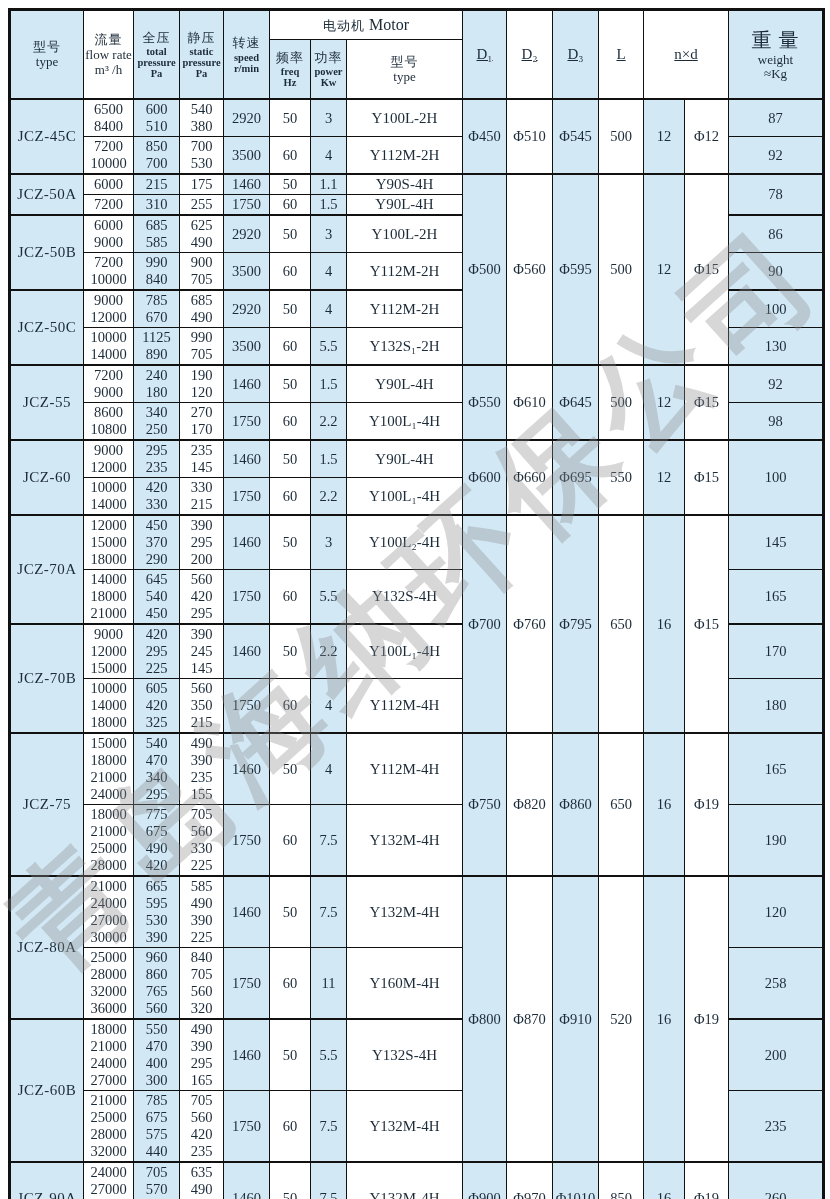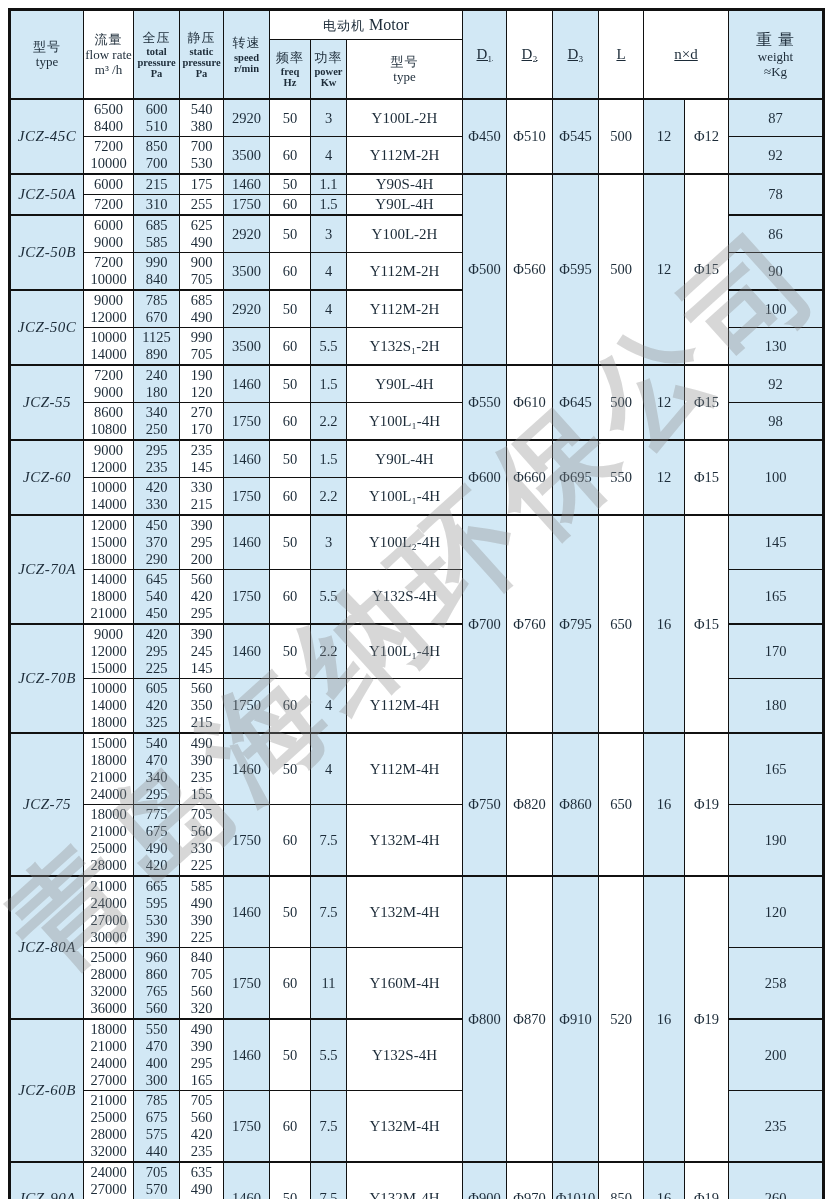--- a/index.html
+++ b/index.html
@@ -16,21 +16,21 @@
     padding:1px 1px;overflow:hidden;
   }
   th{font-weight:normal;}
   .b{background:#d2e8f5;}
   .w{background:#ffffff;}
   .zh{font-size:13px;letter-spacing:1px;line-height:1.25;}
   .en{font-size:13px;line-height:1.1;}
   .en-sm{font-size:10.5px;line-height:1.05;font-weight:bold;}
   .dhead{font-size:15px;text-decoration:underline;}
   .num{font-size:14.5px;line-height:17px;white-space:pre-line;}
-  .model{font-size:15px;letter-spacing:0.5px;font-style:italic;}
+  .model{font-size:15px;letter-spacing:0.5px;}
   .motor{font-size:15px;margin-left:40px;}
   thead tr.h1 th{height:26px;}
   thead tr.h2 th{height:56px;}
   tr.block-start td{border-top-width:2.2px;}
   .watermark{
     position:absolute;left:-160px;top:180px;width:1150px;height:840px;
     display:flex;align-items:center;justify-content:center;
     transform:rotate(-42deg);pointer-events:none;z-index:5;
     font-size:118px;letter-spacing:12px;white-space:nowrap;
     color:#8d8d8d;opacity:0.34;font-weight:bold;
@@ -86,21 +86,21 @@
       <th colspan="3" class="w">
         <span class="zh">电动机</span>
         <span class="en" style="font-size:16px">Motor</span>
       </th>
       <th rowspan="2" class="b dhead">D₁</th>
       <th rowspan="2" class="w dhead">D₂</th>
       <th rowspan="2" class="b dhead">D₃</th>
       <th rowspan="2" class="w dhead">L</th>
       <th rowspan="2" colspan="2" class="w dhead">n×d</th>
       <th rowspan="2" class="b">
-        <div class="zh" style="font-size:16px">重 量</div>
+        <div class="zh" style="font-size:20px">重 量</div>
         <div class="en">weight</div>
         <div class="en">≈Kg</div>
       </th>
     </tr>
     <tr class="h2">
       <th class="b">
         <div class="zh">频率</div>
         <div class="en-sm">freq</div>
         <div class="en-sm">Hz</div>
       </th>

